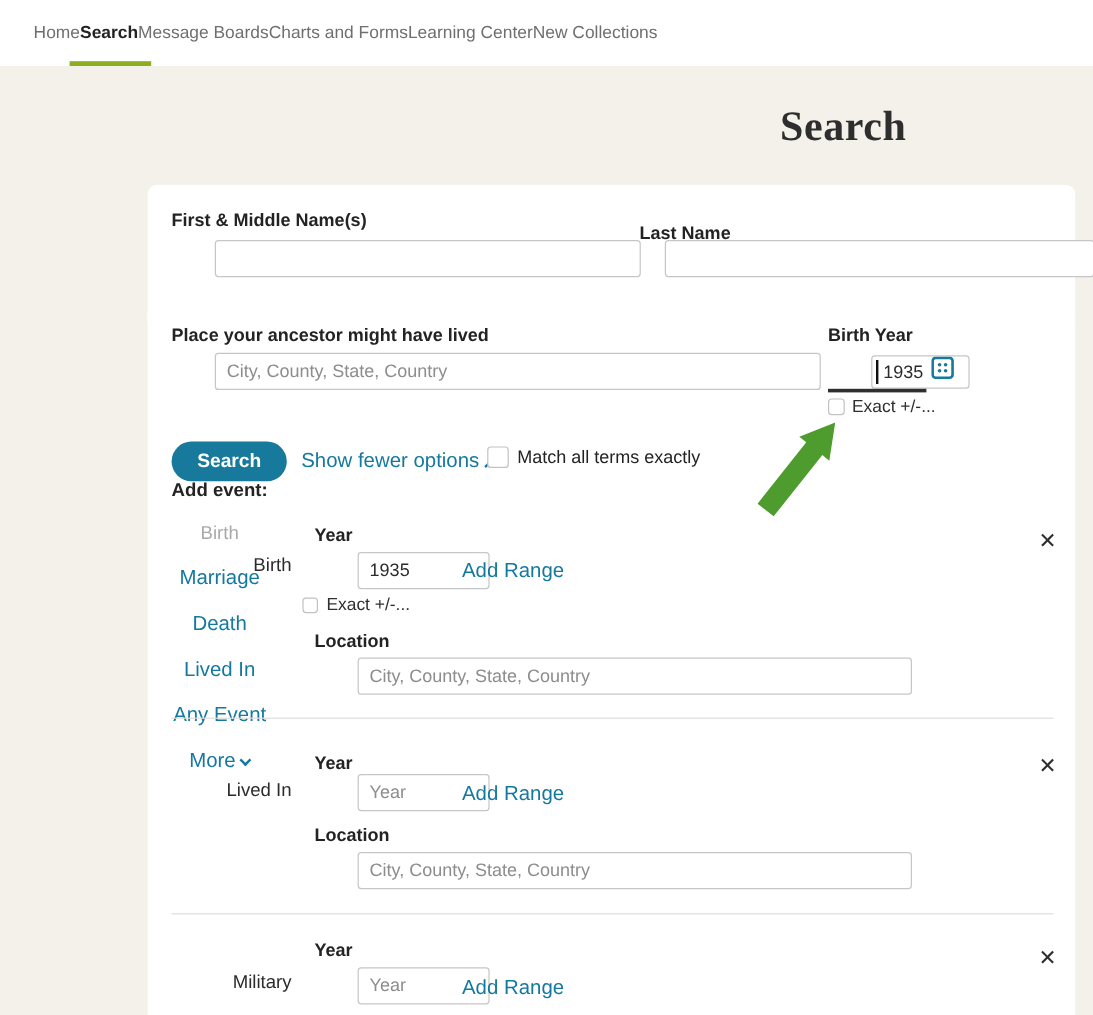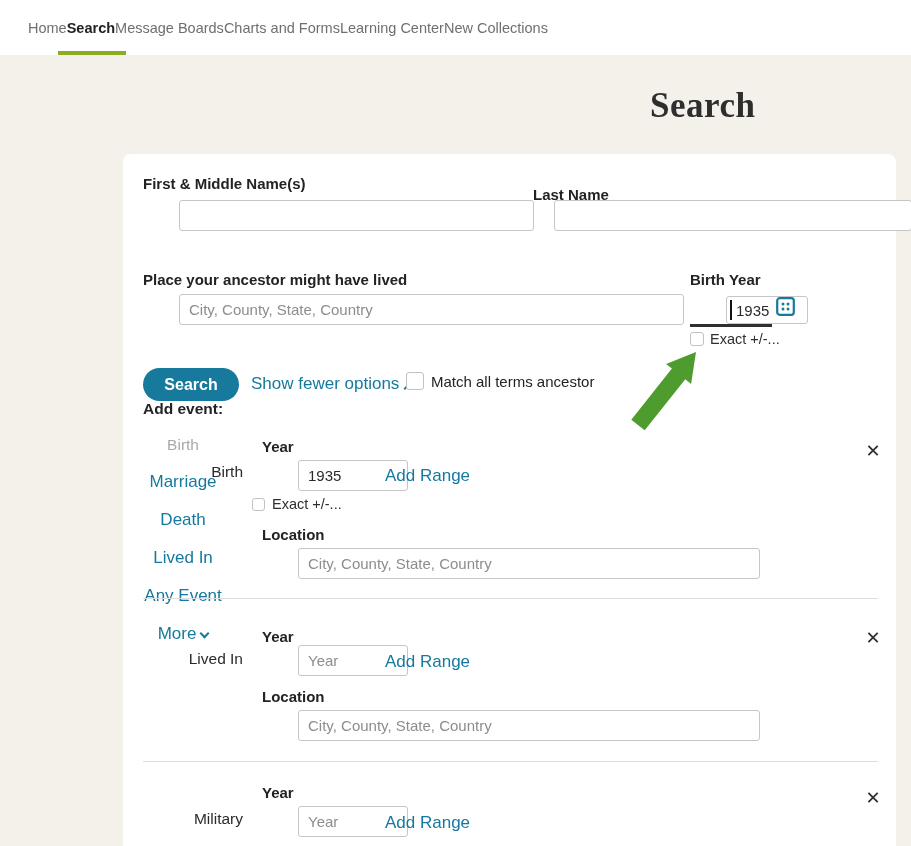--- a/index.html
+++ b/index.html
@@ -123,21 +123,21 @@
   <span class="cb" style="left:567px; top:79px; width:14px; height:14px;"></span>
   <span class="cb-lbl" style="left:587px; top:78px;">Exact +/-...</span>
 
   <svg style="position:absolute; left:505px; top:92px;" width="78" height="100" viewBox="0 0 78 100">
     <polygon points="68,7 63.1,38.9 57.3,34.2 16.7,85.3 3.3,74.7 43.9,23.6 38.1,19" fill="#4e9b2e"></polygon>
   </svg>
 
   <button class="btn-search">Search</button>
   <span class="link" style="position:absolute; left:128px; top:121px;"><span>Show fewer options</span><span class="chev chev-up"></span></span>
   <span class="cb" style="left:283px; top:119px; width:18px; height:18px;"></span>
-  <span class="cb-lbl" style="left:308px; top:120px; font-size:15px; color:#232323;">Match all terms ancestor</span>
+  <span class="cb-lbl" style="left:308px; top:120px; font-size:15px; color:#232323;">Match all terms exactly</span>
 
   <div class="addevent-row">
     <span class="addevent-label">Add event:</span>
     <span class="link-disabled">Birth</span>
     <span class="link">Marriage</span>
     <span class="link">Death</span>
     <span class="link">Lived In</span>
     <span class="link">Any Event</span>
     <span class="link"><span>More</span><span class="chev chev-down"></span></span>
   </div>

